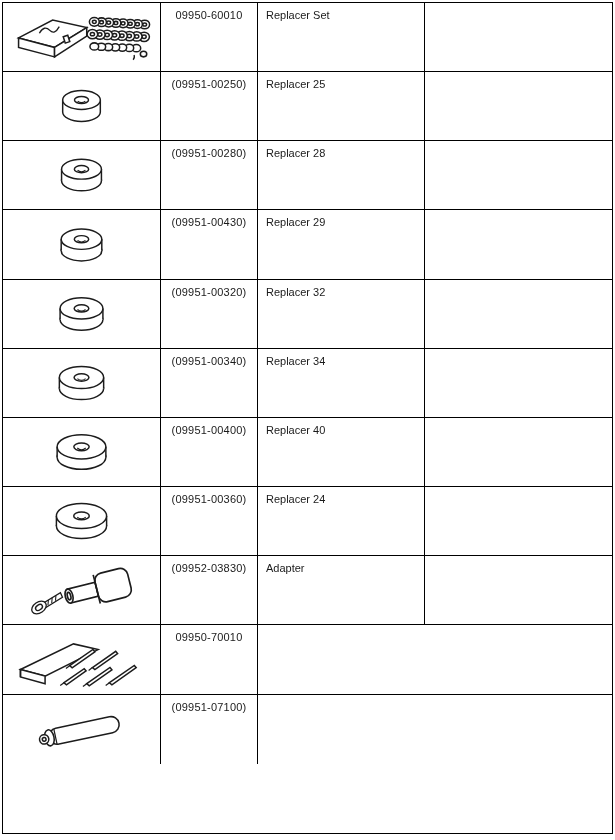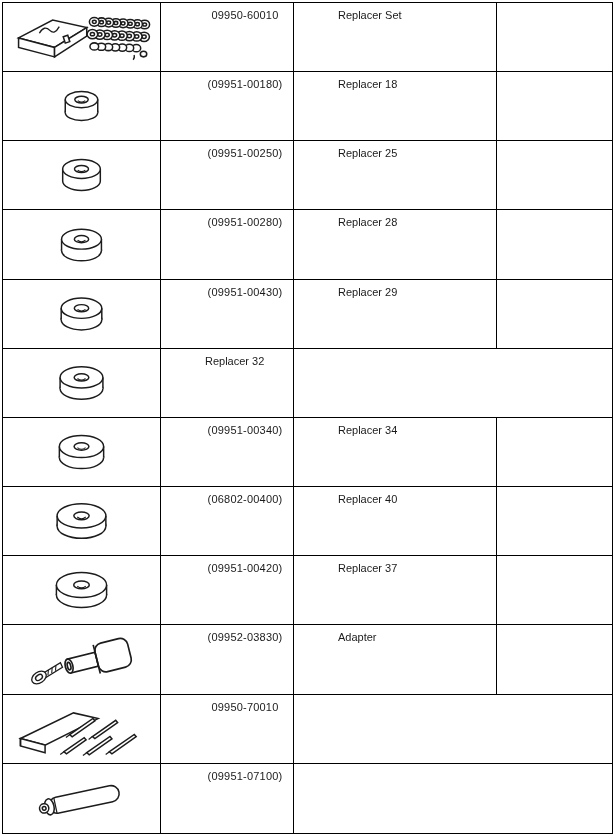--- a/index.html
+++ b/index.html
@@ -8,21 +8,21 @@
     font-family:"Liberation Sans","DejaVu Sans",sans-serif;
     font-size:11px;color:#1a1a1a;
   }
   #sst-table{
     position:absolute;left:2px;top:2px;width:609px;height:830px;
     border:1.5px solid #000;background:#fff;
     display:grid;grid-template-rows:repeat(12,1fr);
   }
   .tr{
     display:grid;grid-template-columns:158px 97px 167px 1fr;
-    border-bottom:1px solid #000;min-height:0;gap:36px;
+    border-bottom:1px solid #000;min-height:0;
   }
   .tr:last-child{border-bottom:none;}
   .td{border-right:1px solid #000;min-width:0;min-height:0;overflow:hidden;}
   .td:last-child{border-right:none;}
   .td-img{display:flex;align-items:center;justify-content:center;}
   .td-part{text-align:center;padding-top:6px;letter-spacing:.2px;}
   .td-name{padding:6px 4px 0 8px;}
   svg{display:block;}
 </style>
 </head>
@@ -83,38 +83,20 @@
         </span>
       </div>
       <div class="td td-part">09950-60010</div>
       <div class="td td-name">Replacer Set</div>
       <div class="td td-notes"></div>
     </div>
     <div class="tr">
       <div class="td td-img">
         <span>
           <svg width="93" height="62" viewBox="0 0 120 84">
-            <ellipse cx="60" cy="50.65" rx="22" ry="11" fill="#ffffff" stroke="#1c1c1c" stroke-width="2"></ellipse>
-            <rect x="38" y="33.35" width="44" height="17.3" fill="#fff"></rect>
-            <line x1="38" y1="33.35" x2="38" y2="50.65" stroke="#1c1c1c" stroke-width="2"></line>
-            <line x1="82" y1="33.35" x2="82" y2="50.65" stroke="#1c1c1c" stroke-width="2"></line>
-            <ellipse cx="60" cy="33.35" rx="22" ry="11" fill="#ffffff" stroke="#1c1c1c" stroke-width="2"></ellipse>
-            <ellipse cx="60" cy="33.35" rx="9.08" ry="4.54" fill="#ffffff" stroke="#1c1c1c" stroke-width="2"></ellipse>
-            <path d="M 55.006 34.712 q 4.994000000000001 4.086 9.988000000000001 0" fill="none" stroke="#1c1c1c" stroke-width="1.4"></path>
-          </svg>
-        </span>
-      </div>
-      <div class="td td-part">(09951-00180)</div>
-      <div class="td td-name">Replacer 18</div>
-      <div class="td td-notes"></div>
-    </div>
-    <div class="tr">
-      <div class="td td-img">
-        <span>
-          <svg width="93" height="62" viewBox="0 0 120 84">
             <ellipse cx="60" cy="50.125" rx="25.5" ry="12.75" fill="#ffffff" stroke="#1c1c1c" stroke-width="2"></ellipse>
             <rect x="34.5" y="33.875" width="51" height="16.25" fill="#fff"></rect>
             <line x1="34.5" y1="33.875" x2="34.5" y2="50.125" stroke="#1c1c1c" stroke-width="2"></line>
             <line x1="85.5" y1="33.875" x2="85.5" y2="50.125" stroke="#1c1c1c" stroke-width="2"></line>
             <ellipse cx="60" cy="33.875" rx="25.5" ry="12.75" fill="#ffffff" stroke="#1c1c1c" stroke-width="2"></ellipse>
             <ellipse cx="60" cy="33.875" rx="9.5" ry="4.75" fill="#ffffff" stroke="#1c1c1c" stroke-width="2"></ellipse>
             <path d="M 54.775 35.3 q 5.2250000000000005 4.275 10.450000000000001 0" fill="none" stroke="#1c1c1c" stroke-width="1.4"></path>
           </svg>
         </span>
       </div>
@@ -165,20 +147,21 @@
             <ellipse cx="60" cy="49.6" rx="29" ry="14.5" fill="#ffffff" stroke="#1c1c1c" stroke-width="2"></ellipse>
             <rect x="31" y="34.4" width="58" height="15.2" fill="#fff"></rect>
             <line x1="31" y1="34.4" x2="31" y2="49.6" stroke="#1c1c1c" stroke-width="2"></line>
             <line x1="89" y1="34.4" x2="89" y2="49.6" stroke="#1c1c1c" stroke-width="2"></line>
             <ellipse cx="60" cy="34.4" rx="29" ry="14.5" fill="#ffffff" stroke="#1c1c1c" stroke-width="2"></ellipse>
             <ellipse cx="60" cy="34.4" rx="9.92" ry="4.96" fill="#ffffff" stroke="#1c1c1c" stroke-width="2"></ellipse>
             <path d="M 54.544 35.888 q 5.456 4.464 10.912 0" fill="none" stroke="#1c1c1c" stroke-width="1.4"></path>
           </svg>
         </span>
       </div>
+      <div class="td td-part">(09951-00320)</div>
       <div class="td td-name">Replacer 32</div>
       <div class="td td-notes"></div>
     </div>
     <div class="tr">
       <div class="td td-img">
         <span>
           <svg width="93" height="62" viewBox="0 0 120 84">
             <ellipse cx="60" cy="49.45" rx="30" ry="15" fill="#ffffff" stroke="#1c1c1c" stroke-width="2"></ellipse>
             <rect x="30" y="34.55" width="60" height="14.9" fill="#fff"></rect>
             <line x1="30" y1="34.55" x2="30" y2="49.45" stroke="#1c1c1c" stroke-width="2"></line>
@@ -200,40 +183,40 @@
             <ellipse cx="60" cy="49" rx="33" ry="16.5" fill="#ffffff" stroke="#1c1c1c" stroke-width="2"></ellipse>
             <rect x="27" y="35" width="66" height="14" fill="#fff"></rect>
             <line x1="27" y1="35" x2="27" y2="49" stroke="#1c1c1c" stroke-width="2"></line>
             <line x1="93" y1="35" x2="93" y2="49" stroke="#1c1c1c" stroke-width="2"></line>
             <ellipse cx="60" cy="35" rx="33" ry="16.5" fill="#ffffff" stroke="#1c1c1c" stroke-width="2"></ellipse>
             <ellipse cx="60" cy="35" rx="10.4" ry="5.2" fill="#ffffff" stroke="#1c1c1c" stroke-width="2"></ellipse>
             <path d="M 54.28 36.56 q 5.720000000000001 4.680000000000001 11.440000000000001 0" fill="none" stroke="#1c1c1c" stroke-width="1.4"></path>
           </svg>
         </span>
       </div>
-      <div class="td td-part">(06802-00400)</div>
+      <div class="td td-part">(09951-00400)</div>
       <div class="td td-name">Replacer 40</div>
       <div class="td td-notes"></div>
     </div>
     <div class="tr">
       <div class="td td-img">
         <span>
           <svg width="93" height="62" viewBox="0 0 120 84">
             <ellipse cx="60" cy="48.85" rx="34" ry="17" fill="#ffffff" stroke="#1c1c1c" stroke-width="2"></ellipse>
             <rect x="26" y="35.15" width="68" height="13.7" fill="#fff"></rect>
             <line x1="26" y1="35.15" x2="26" y2="48.85" stroke="#1c1c1c" stroke-width="2"></line>
             <line x1="94" y1="35.15" x2="94" y2="48.85" stroke="#1c1c1c" stroke-width="2"></line>
             <ellipse cx="60" cy="35.15" rx="34" ry="17" fill="#ffffff" stroke="#1c1c1c" stroke-width="2"></ellipse>
             <ellipse cx="60" cy="35.15" rx="10.52" ry="5.26" fill="#ffffff" stroke="#1c1c1c" stroke-width="2"></ellipse>
             <path d="M 54.214 36.728 q 5.7860000000000005 4.734 11.572000000000001 0" fill="none" stroke="#1c1c1c" stroke-width="1.4"></path>
           </svg>
         </span>
       </div>
-      <div class="td td-part">(09951-00420)</div>
-      <div class="td td-name">Replacer 37</div>
+      <div class="td td-part">(09951-00360)</div>
+      <div class="td td-name">Replacer 24</div>
       <div class="td td-notes"></div>
     </div>
     <div class="tr">
       <div class="td td-img">
         <span>
           <svg width="126" height="64" viewBox="0 0 150 76">
             <g transform="rotate(-14 75 45)">
               <path d="M30,48 L52,41 L51,35 L29,42 Z" fill="#ffffff" stroke="#1c1c1c" stroke-width="1.6"></path>
               <path d="M33,46 l2,-6 M38,44.5 l2,-6 M43,43 l2,-6" stroke="#1c1c1c" stroke-width="1.3" fill="none"></path>
               <ellipse cx="22" cy="46" rx="9.5" ry="6.5" transform="rotate(-20 22 46)" fill="#ffffff" stroke="#1c1c1c" stroke-width="1.6"></ellipse>

